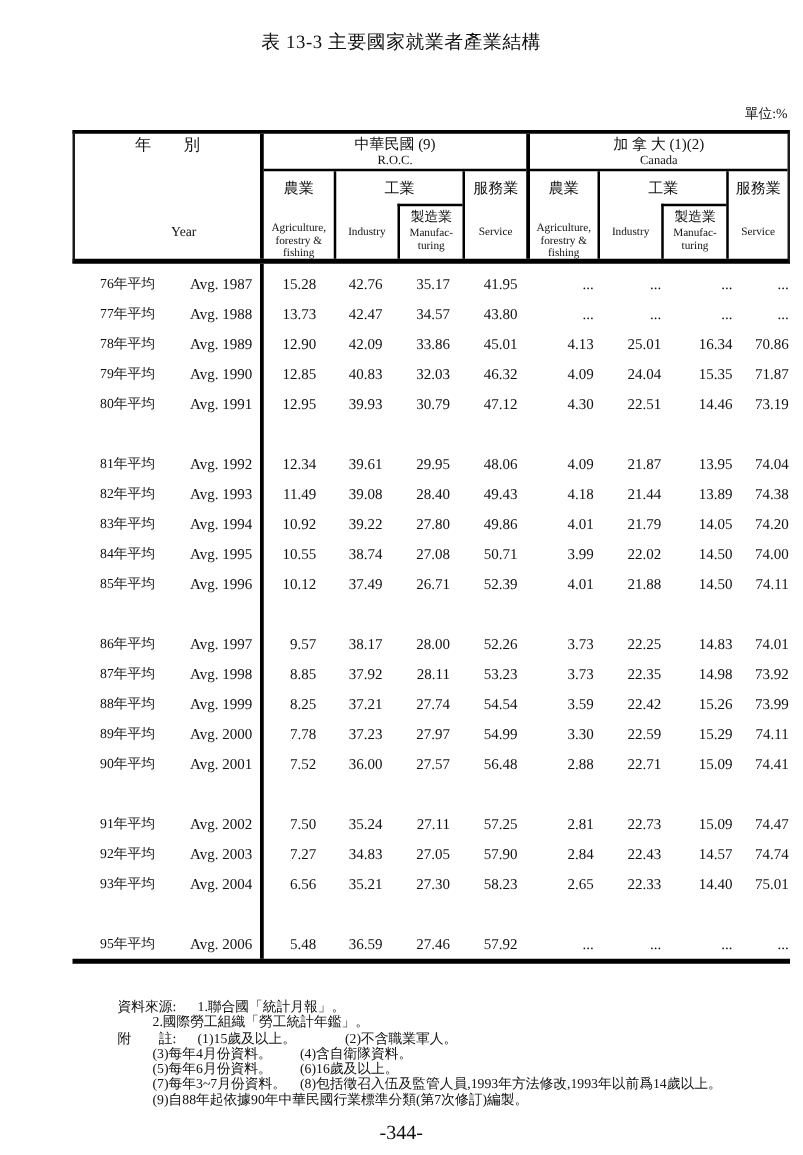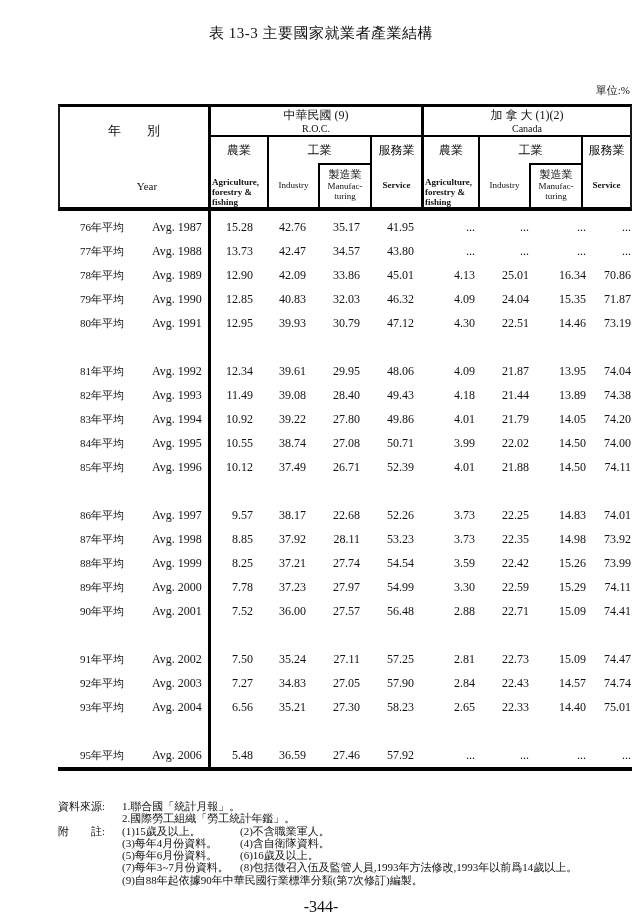--- a/index.html
+++ b/index.html
@@ -12,39 +12,39 @@
   .unit{position:absolute;top:83px;right:12px;font-size:11px;}
 
   
   .table{position:absolute;left:58px;top:104px;width:574px;}
   .thead{box-sizing:border-box;width:574px;height:107px;
     border-top:3px solid #000;border-bottom:4px solid #000;
     border-left:2px solid #1a1a1a;border-right:2px solid #1a1a1a;
     display:flex;}
   .year-head{width:151px;box-sizing:border-box;border-right:3px solid #000;
     position:relative;flex-shrink:0;}
-  .yh-zh{margin-top:15px;text-align:center;font-size:13px;}
+  .yh-zh{text-align:center;font-size:13px;}
   .yh-en{position:absolute;top:73px;left:0;right:0;text-align:center;
     padding-left:26px;font-size:11px;}
   .group{width:210px;box-sizing:border-box;display:flex;flex-direction:column;flex-shrink:0;}
   .group.g2{flex:1;border-left:3px solid #000;width:auto;}
   .country{height:30px;box-sizing:border-box;border-bottom:2px solid #000;
     text-align:center;padding-top:1px;}
   .c-zh{font-size:12px;line-height:15px;}
   .c-en{font-size:10px;line-height:12px;}
   .subcols{flex:1;display:flex;}
   .hcol{box-sizing:border-box;display:flex;flex-direction:column;}
   .col-agri{width:56px;gap:14px;}
   .col-indgrp{width:103px;border-left:2px solid #000;justify-content:flex-end;}
   .col-svc{flex:1;border-left:2px solid #000;}
   .g2 .col-agri{width:54px;}
   .zh-lab{height:26px;box-sizing:border-box;padding-top:7px;
     text-align:center;font-size:12px;line-height:13px;}
   .en-lab{flex:1;display:flex;align-items:center;justify-content:center;
-    text-align:left;font-size:9px;line-height:10px;padding:0 1px;font-weight:bold;}
+    text-align:center;font-size:9px;line-height:10px;padding:0 1px;}
   .split{flex:1;display:flex;}
   .ind-en{width:49px;display:flex;align-items:center;justify-content:center;
     font-size:9px;text-align:center;}
   .mfg-box{flex:1;box-sizing:border-box;border-top:2px solid #000;
     border-left:2px solid #000;text-align:center;padding-top:3px;}
   .mfg-zh{font-size:11px;line-height:13px;}
   .mfg-en{font-size:9px;line-height:10px;}
 
   .tbody{position:relative;box-sizing:border-box;width:574px;
     border-bottom:4px solid #000;padding-top:4px;}
@@ -61,21 +61,21 @@
   .c3{width:51px;padding-right:7px;}
   .c4{width:56px;padding-right:2px;}
   .c5{width:53px;padding-right:1px;}
   .c6{width:57px;padding-right:1px;}
   .c7{flex:1;padding-right:1px;}
 
   
   .footer{position:absolute;left:58px;top:800px;width:578px;
     font-size:11px;line-height:12.3px;}
   .fline{display:flex;white-space:nowrap;}
-  .flabel{width:64px;flex-shrink:0;}
+  .flabel{width:64px;flex-shrink:0;margin-left:36px;}
   .findent{width:64px;flex-shrink:0;}
   .ncol1{width:118px;flex-shrink:0;}
   .pageno{position:absolute;top:898px;left:0;width:100%;
     text-align:center;font-size:16px;}
 </style>
 </head>
 <body>
 
 <div class="title">表 13-3 主要國家就業者產業結構</div>
 <div class="unit">單位:%</div>
@@ -287,21 +287,21 @@
         <div class="vcell c7">74.11</div>
       </div>
       <div class="row gap"></div>
       <div class="row">
         <div class="ycell">
           <span class="yzh">86年平均</span>
           <span class="yen">Avg. 1997</span>
         </div>
         <div class="vcell c0">9.57</div>
         <div class="vcell c1">38.17</div>
-        <div class="vcell c2">22.68</div>
+        <div class="vcell c2">28.00</div>
         <div class="vcell c3">52.26</div>
         <div class="vcell c4">3.73</div>
         <div class="vcell c5">22.25</div>
         <div class="vcell c6">14.83</div>
         <div class="vcell c7">74.01</div>
       </div>
       <div class="row">
         <div class="ycell">
           <span class="yzh">87年平均</span>
           <span class="yen">Avg. 1998</span>

